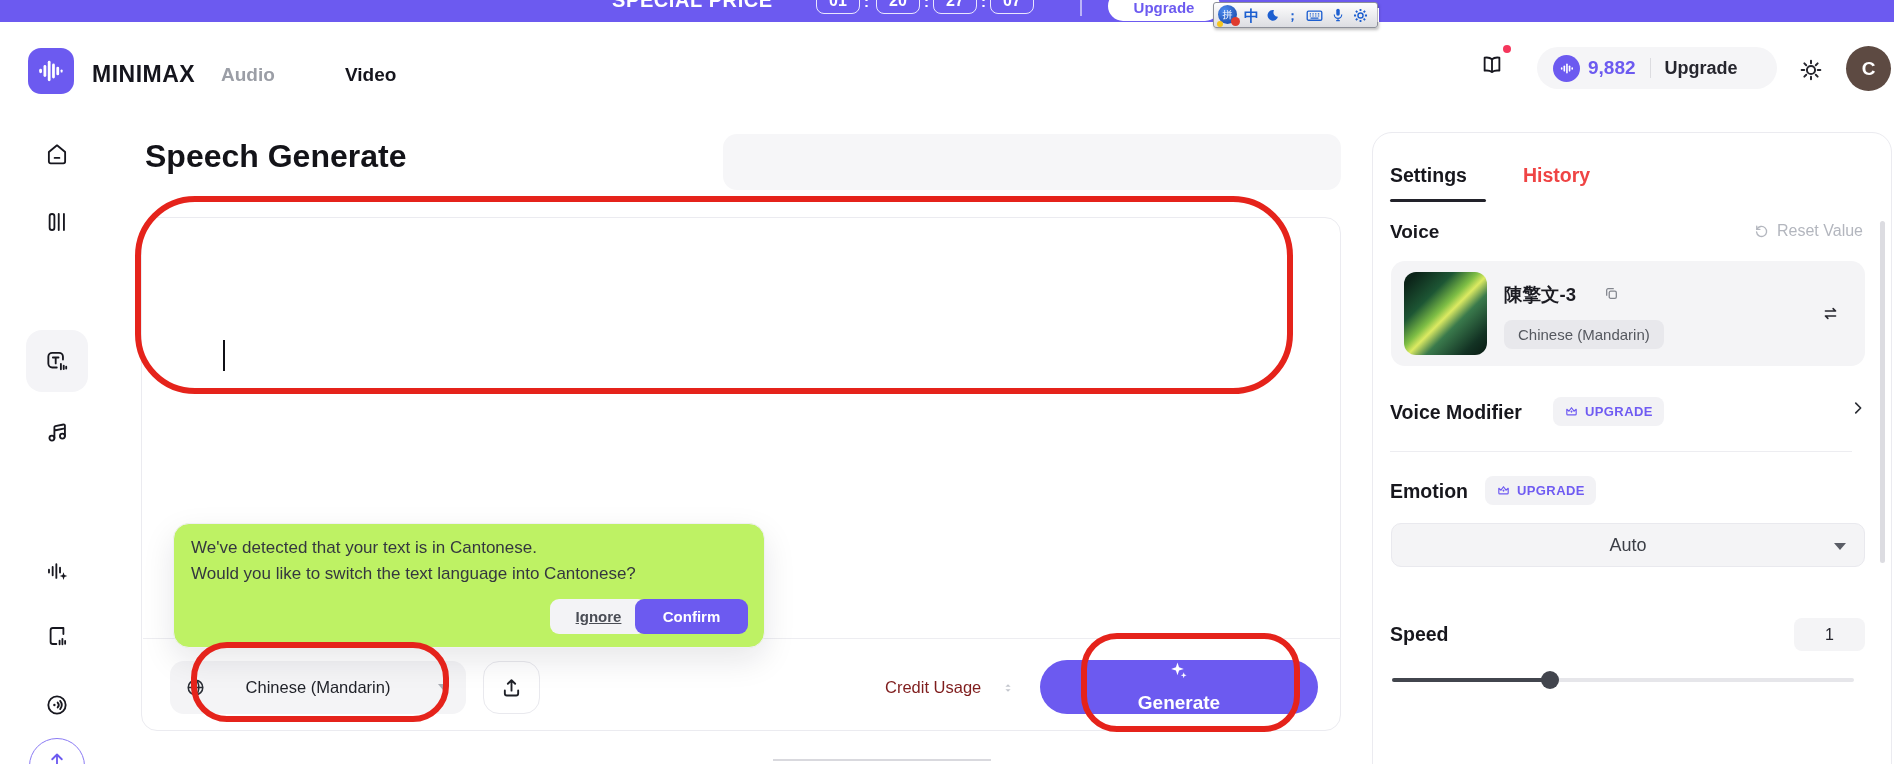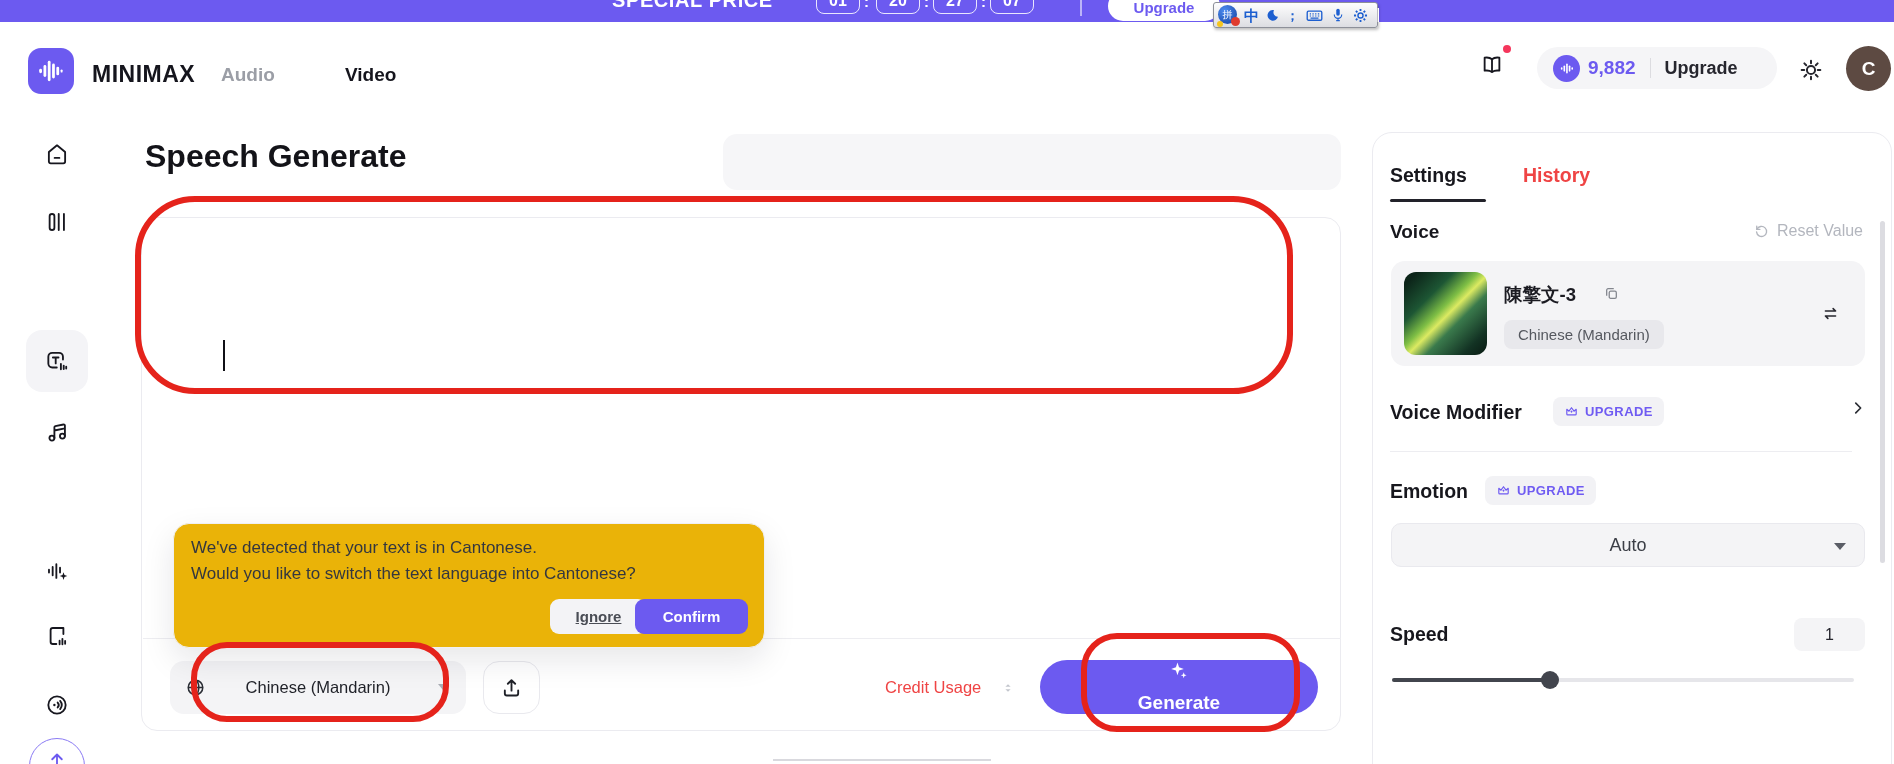--- a/index.html
+++ b/index.html
@@ -66,26 +66,26 @@
 
   .editor-card { left:141px; top:217px; width:1200px; height:514px; background:#fff; border:1px solid #ebebf0; border-radius:16px; }
   .ed-line { left:169px; white-space:nowrap; font-size:22.5px; color:#16161d; }
 
   .lang-pill { left:170px; top:661px; width:296px; height:53px; background:#f4f4f6; border-radius:14px; }
   .lang-text { left:0; top:0; width:100%; height:53px; text-align:center; line-height:53px; font-size:16.5px; color:#1f2128; }
   .lang-caret { left:438px; top:684px; border-left:5px solid transparent; border-right:5px solid transparent; border-top:6px solid #a9acb4; }
   .upload-btn { left:483px; top:661px; width:57px; height:53px; background:#fff; border:1px solid #e9e9ee; border-radius:16px;
                 display:flex; align-items:center; justify-content:center; }
   .credit-usage { left:885px; top:661px; height:53px; display:flex; align-items:center; gap:20px;
-                  font-size:16.5px; color:#ef4444; }
+                  font-size:16.5px; color:#7f1d1d; }
   .generate-btn { left:1040px; top:660px; width:278px; height:54px; border-radius:27px; background:#6c5af0;
                   display:flex; align-items:center; justify-content:center; gap:10px;flex-direction:column; }
   .generate-label { color:#fff; font-size:19px; font-weight:700; }
 
-  .dialog { left:173px; top:523px; width:592px; height:125px; background:#eab308; border:1px solid #f0f0f3; border-radius:16px;
+  .dialog { left:173px; top:523px; width:592px; height:125px; background:#bef264; border:1px solid #f0f0f3; border-radius:16px;
             box-shadow:0 12px 32px rgba(20,20,40,.10); z-index:30; }
   .dlg-line { left:17px; font-size:17px; color:#34373f; white-space:nowrap; }
   .dlg-btn { top:75px; height:35px; border-radius:9px; font-size:15px; font-weight:600; text-align:center; line-height:35px; }
   .dlg-ignore { left:376px; width:97px; background:#f3f3f6; color:#4a4d55;text-decoration:underline; }
   .dlg-confirm { left:461px; width:113px; background:#6c5af0; color:#fff; }
 
   .annot { border:6px solid #e5231b; z-index:50; pointer-events:none; }
 
   
   #panel { left:1372px; top:132px; width:520px; height:700px; background:#fff; border:1px solid #ebebf0; border-radius:20px; }

